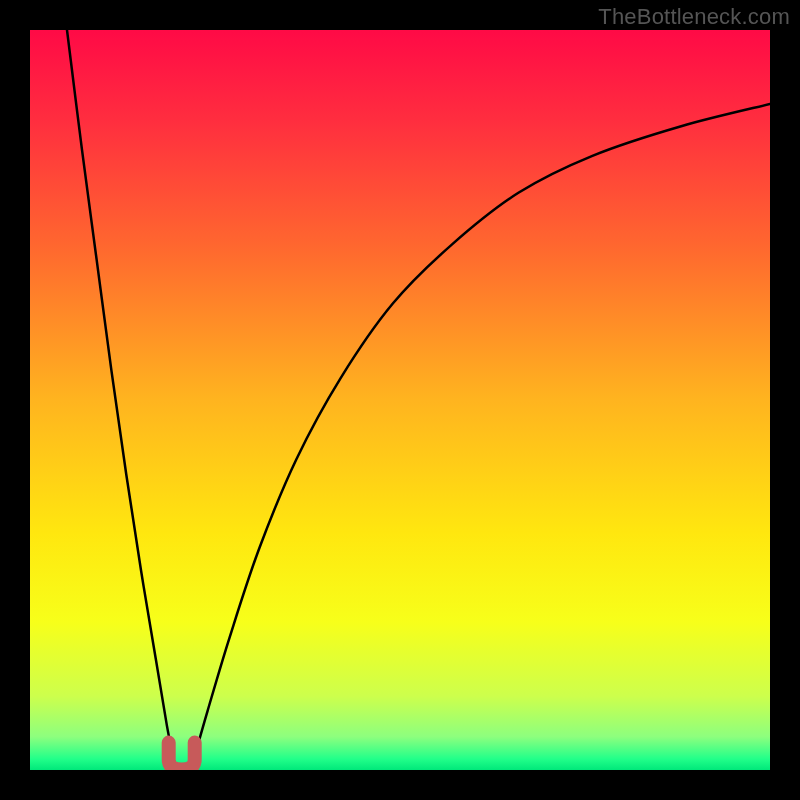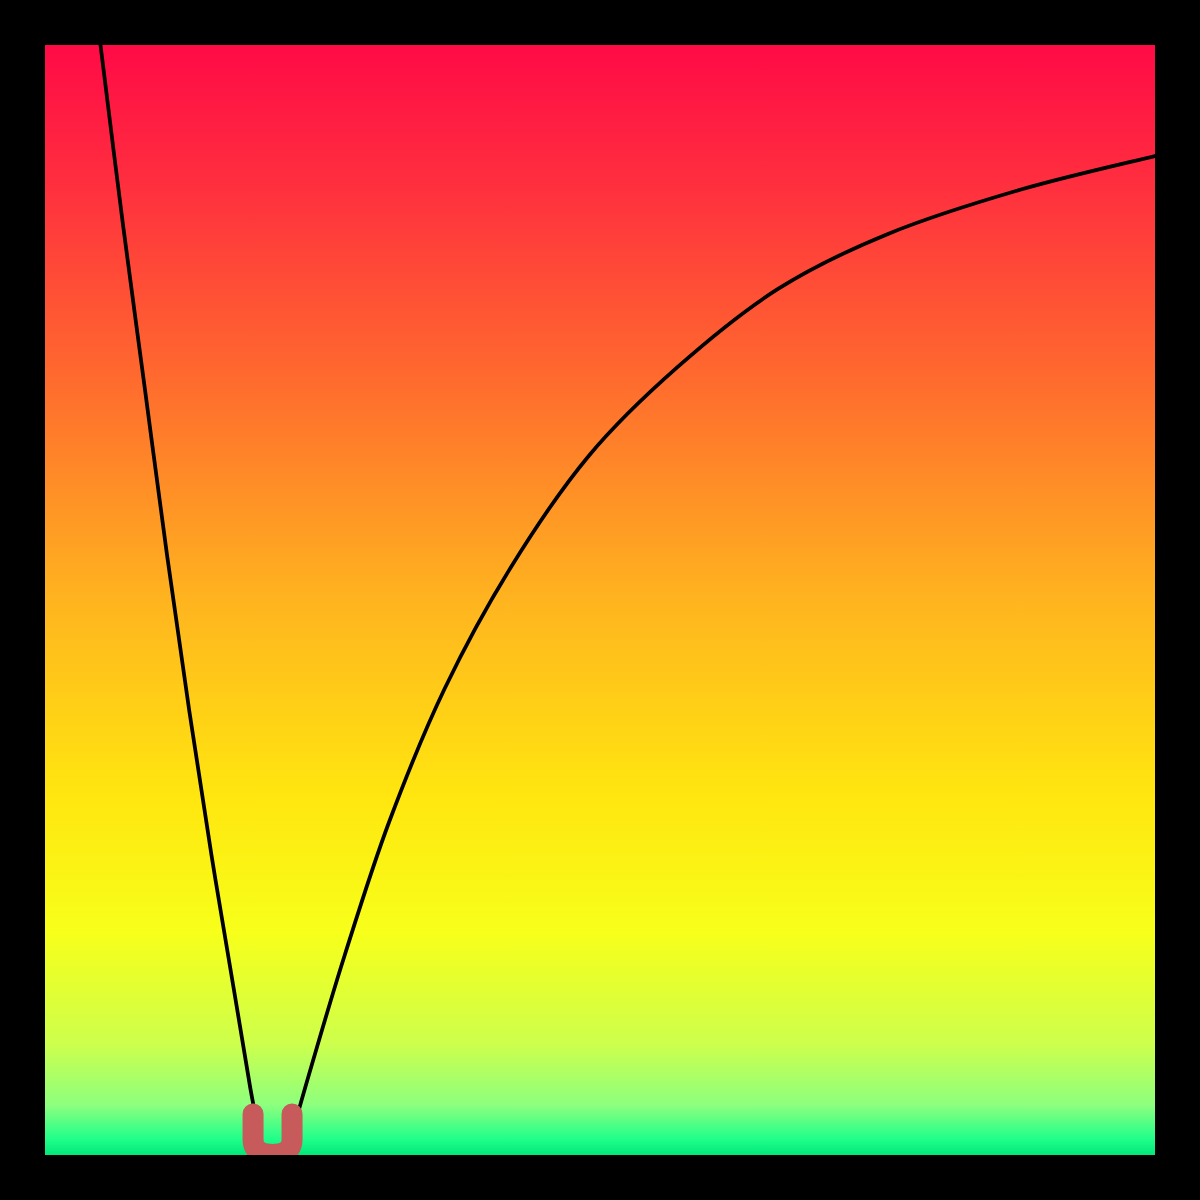--- a/index.html
+++ b/index.html
@@ -78,14 +78,15 @@
     </svg>
 
     <svg class="curve-svg" viewBox="0 0 740 740" preserveAspectRatio="none">
       <path id="left-branch" fill="none" stroke-width="2.5" stroke-linecap="round" stroke-linejoin="round" d="M 37.00 0.00 C 39.47 19.73, 46.87 80.17, 51.80 118.40 C 56.73 156.63, 61.67 192.40, 66.60 229.40 C 71.53 266.40, 76.47 304.63, 81.40 340.40 C 86.33 376.17, 91.27 410.70, 96.20 444.00 C 101.13 477.30, 106.07 509.37, 111.00 540.20 C 115.93 571.03, 121.48 603.10, 125.80 629.00 C 130.12 654.90, 133.82 678.33, 136.90 695.60 C 139.98 712.87, 143.07 726.43, 144.30 732.60" stroke="#000000"></path>
       <path id="right-branch" fill="none" stroke-width="2.5" stroke-linecap="round" stroke-linejoin="round" d="M 162.80 732.60 C 165.27 723.97, 171.43 701.77, 177.60 680.80 C 183.77 659.83, 191.17 633.93, 199.80 606.80 C 208.43 579.67, 218.30 547.60, 229.40 518.00 C 240.50 488.40, 252.83 457.57, 266.40 429.20 C 279.97 400.83, 294.77 373.70, 310.80 347.80 C 326.83 321.90, 344.10 296.00, 362.60 273.80 C 381.10 251.60, 400.83 233.10, 421.80 214.60 C 442.77 196.10, 464.97 177.60, 488.40 162.80 C 511.83 148.00, 535.27 136.90, 562.40 125.80 C 589.53 114.70, 621.60 104.83, 651.20 96.20 C 680.80 87.57, 725.20 77.70, 740.00 74.00" stroke="#000000"></path>
       <path id="marker" fill="none" stroke-width="14" stroke-linecap="round" stroke-linejoin="round" d="M 138.7 712.6 L 138.7 729.6 Q 138.7 739.6 151.7 739.6 Q 164.7 739.6 164.7 729.6 L 164.7 712.6" stroke="#c75a5a"></path>
     </svg>
 
   </div>
 
+  <div class="watermark">TheBottleneck.com</div>
 
 </div>
 
 </body></html>

